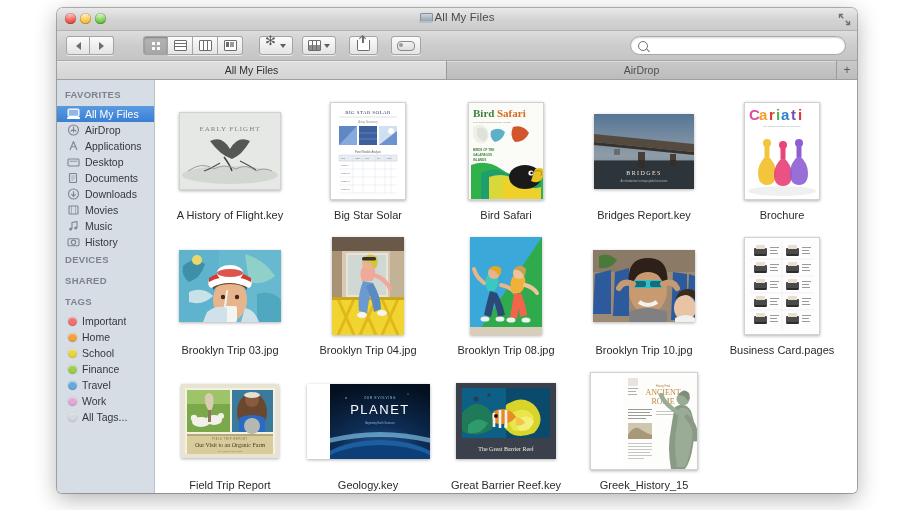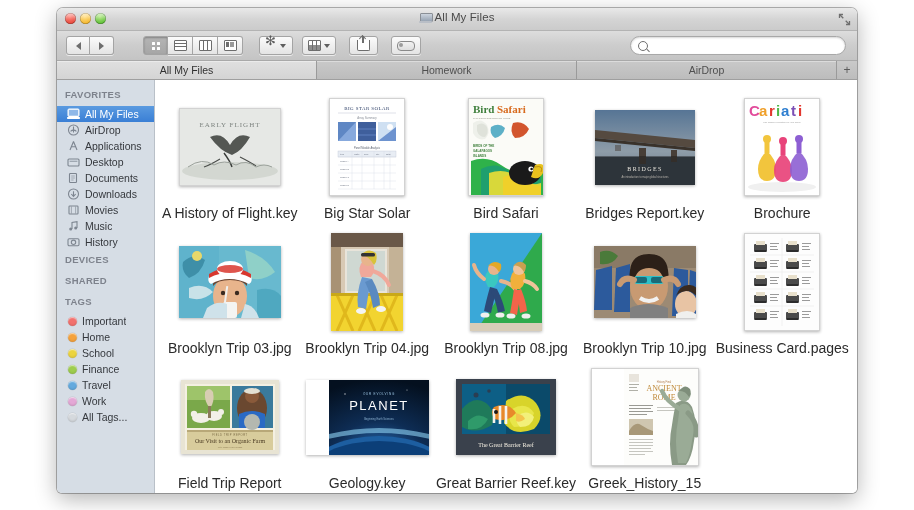--- a/index.html
+++ b/index.html
@@ -199,21 +199,21 @@
     display:grid;
     grid-template-columns: repeat(5, 1fr);
     row-gap: 2px;
     padding: 0 6px;
   }
   .cell {
     display:flex; flex-direction:column; align-items:center; justify-content:flex-end;
     height:133px; cursor:default;
   }
   .thumbwrap { height:108px; display:flex; align-items:center; justify-content:center; }
-  .label { font-size:14px; color:#2b2b2b; margin-top:4px; text-align:center; white-space:nowrap; }
+  .label { font-size:11px; color:#2b2b2b; margin-top:4px; text-align:center; white-space:nowrap; }
 
   .thumb { box-shadow: 0 1px 3px rgba(0,0,0,0.30); background:#fff; position:relative; overflow:hidden; }
   .thumb.doc { border:1px solid #d2d2d2; }
 </style>
 </head>
 <body>
 
 <div id="root">
 
 <div class="window">
@@ -295,23 +295,20 @@
 
     <div class="searchfield">
       <span class="mag"></span>
       <input type="text" value="" placeholder="" style="">
     </div>
   </div>
 
   <div class="tabbar">
     <div class="tab active">
       <span>All My Files</span>
-    </div>
-    <div class="tab">
-      <span>Homework</span>
     </div>
     <div class="tab">
       <span>AirDrop</span>
     </div>
     <div class="tab-add">
       <span>+</span>
     </div>
   </div>
 
   <div class="body">

